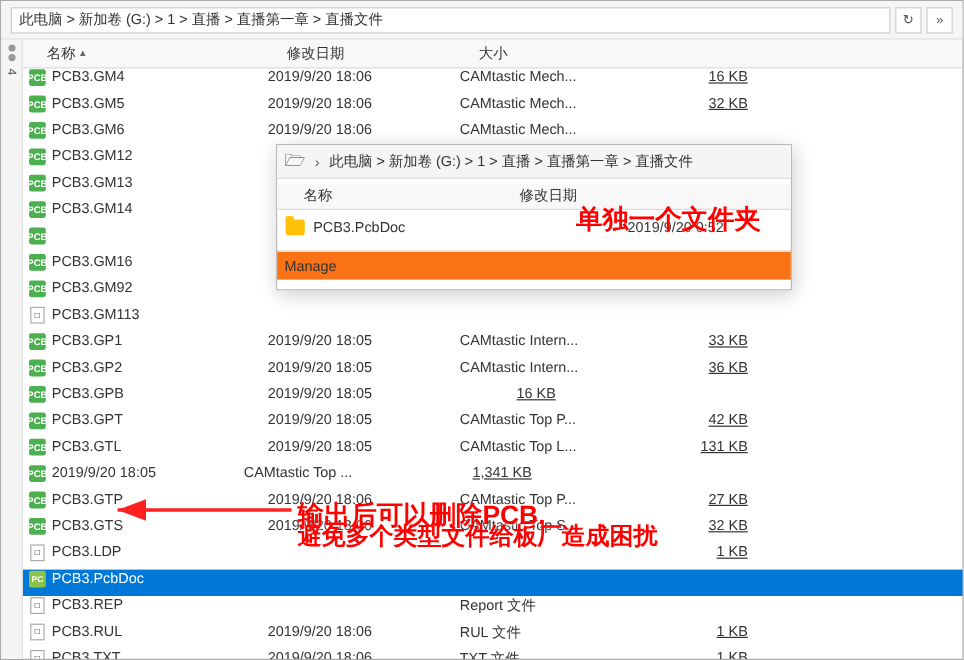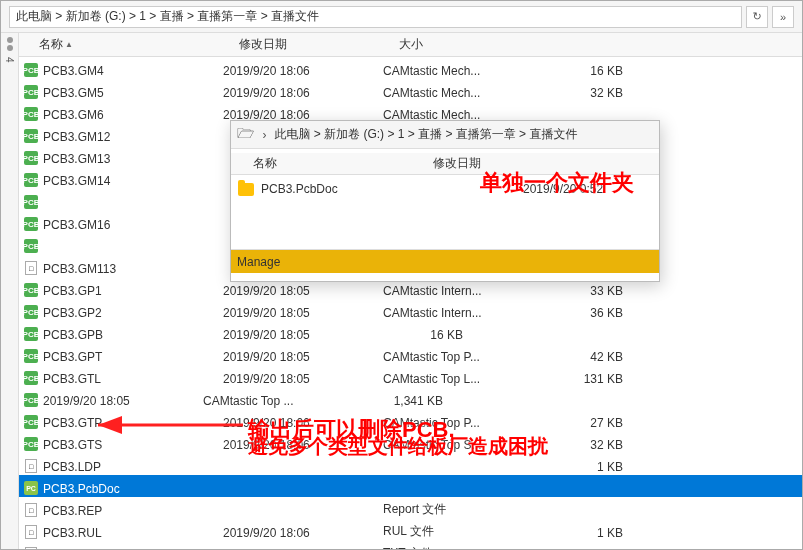--- a/index.html
+++ b/index.html
@@ -117,21 +117,21 @@
     }
 
     
     .file-rows {
       flex: 1;
       overflow-y: auto;
     }
     .file-row {
       height: 22px;
       display: flex;
-      align-items: flex-end;
+      align-items: flex-start;
       padding: 0 4px;
       cursor: pointer;
       border-bottom: 1px solid transparent;
     }
     .file-row.selected {
       background: #0078d7;
       color: #fff;
     }
     .file-row.selected .file-cell {
       color: #fff;
@@ -149,21 +149,21 @@
     .file-cell {
       font-size: 12px;
       color: #333;
       overflow: hidden;
       white-space: nowrap;
       text-overflow: ellipsis;
     }
     .file-cell-name { width: 180px; }
     .file-cell-date { width: 160px; }
     .file-cell-type { width: 160px; }
-    .file-cell-size { width: 80px; text-align: right; }
+    .file-cell-size { width: 80px; text-align: right; text-decoration: underline; }
 
     
     .icon-pcb {
       background: #4CAF50;
       color: #fff;
       font-size: 8px;
       font-weight: bold;
       border-radius: 2px;
       width: 14px;
       height: 14px;
@@ -269,25 +269,24 @@
       flex: 1;
     }
     .popup-file-date {
       font-size: 12px;
       color: #333;
       width: 130px;
     }
     .popup-manage-bar {
       height: 24px;
       border-top: 1px solid #ddd;
-      background: #eab308;
+      background: #f97316;
       display: flex;
       align-items: center;
       padding: 0 6px;
-      margin-top: 40px;
     }
     .popup-manage-label {
       font-size: 12px;
       color: #333;
     }
 
     
     .annotation-text-1 {
       position: absolute;
       top: 168px;
@@ -442,20 +441,21 @@
             </div>
       <div class="file-cell file-cell-name" style="">PCB3.GM16</div>
       <div class="file-cell file-cell-date" style=""></div>
       <div class="file-cell file-cell-type" style=""></div>
       <div class="file-cell file-cell-size" style=""></div>
     </div>
           <div class="file-row">
       <div class="file-icon">
               <div class="icon-pcb">PCB</div>
             </div>
+      <div class="file-cell file-cell-name" style="">PCB3.GM92</div>
       <div class="file-cell file-cell-date" style=""></div>
       <div class="file-cell file-cell-type" style=""></div>
       <div class="file-cell file-cell-size" style=""></div>
     </div>
           <div class="file-row">
       <div class="file-icon">
               <div class="icon-doc">□</div>
             </div>
       <div class="file-cell file-cell-name" style="">PCB3.GM113</div>
       <div class="file-cell file-cell-date" style=""></div>

